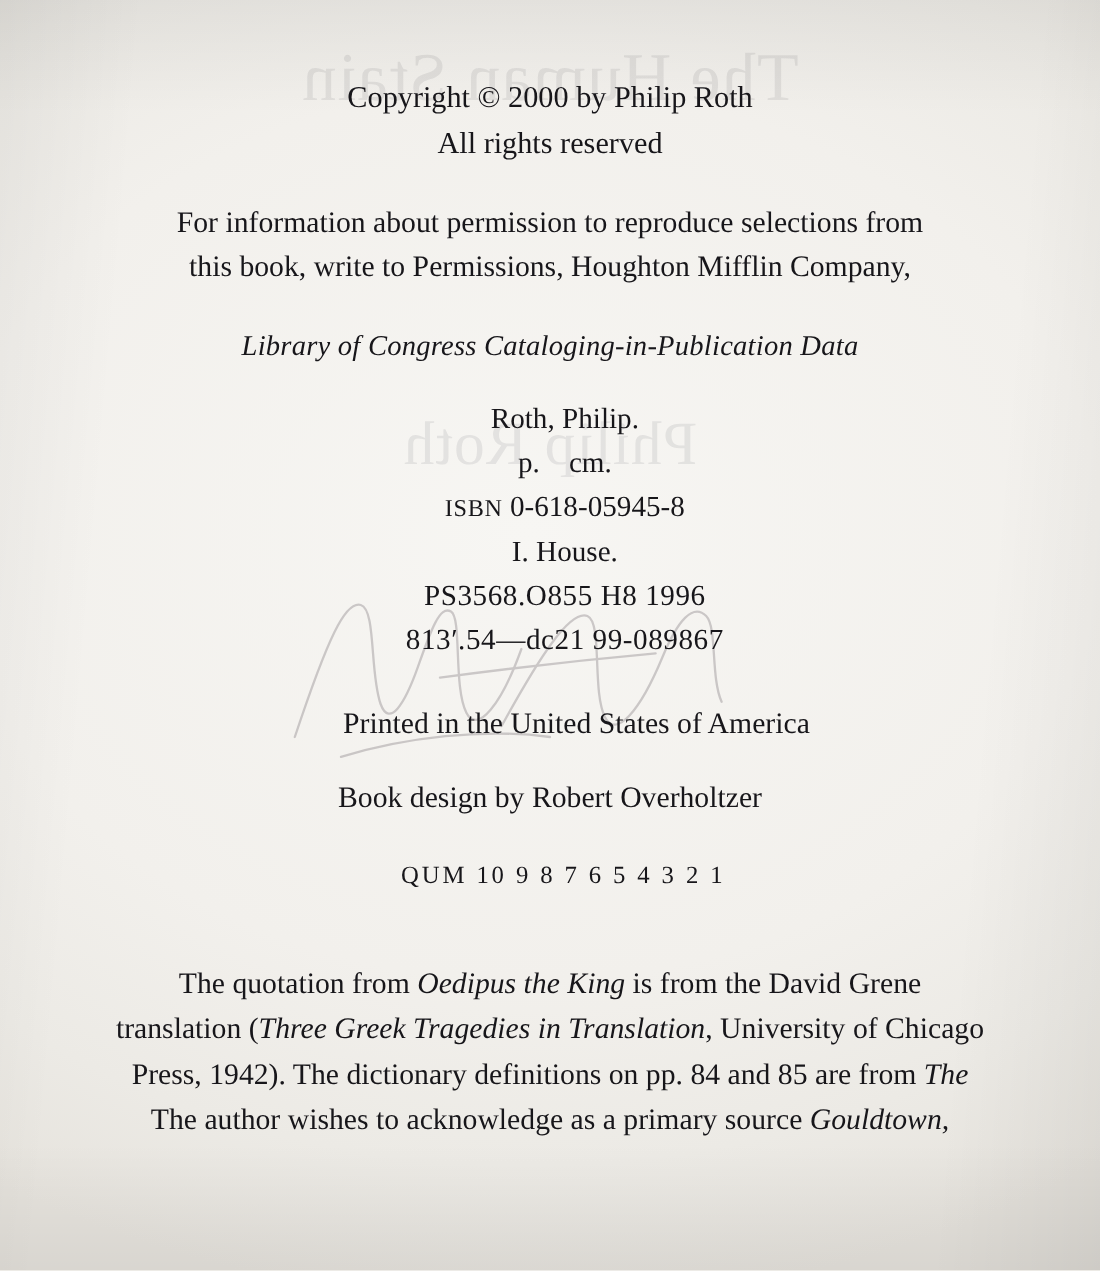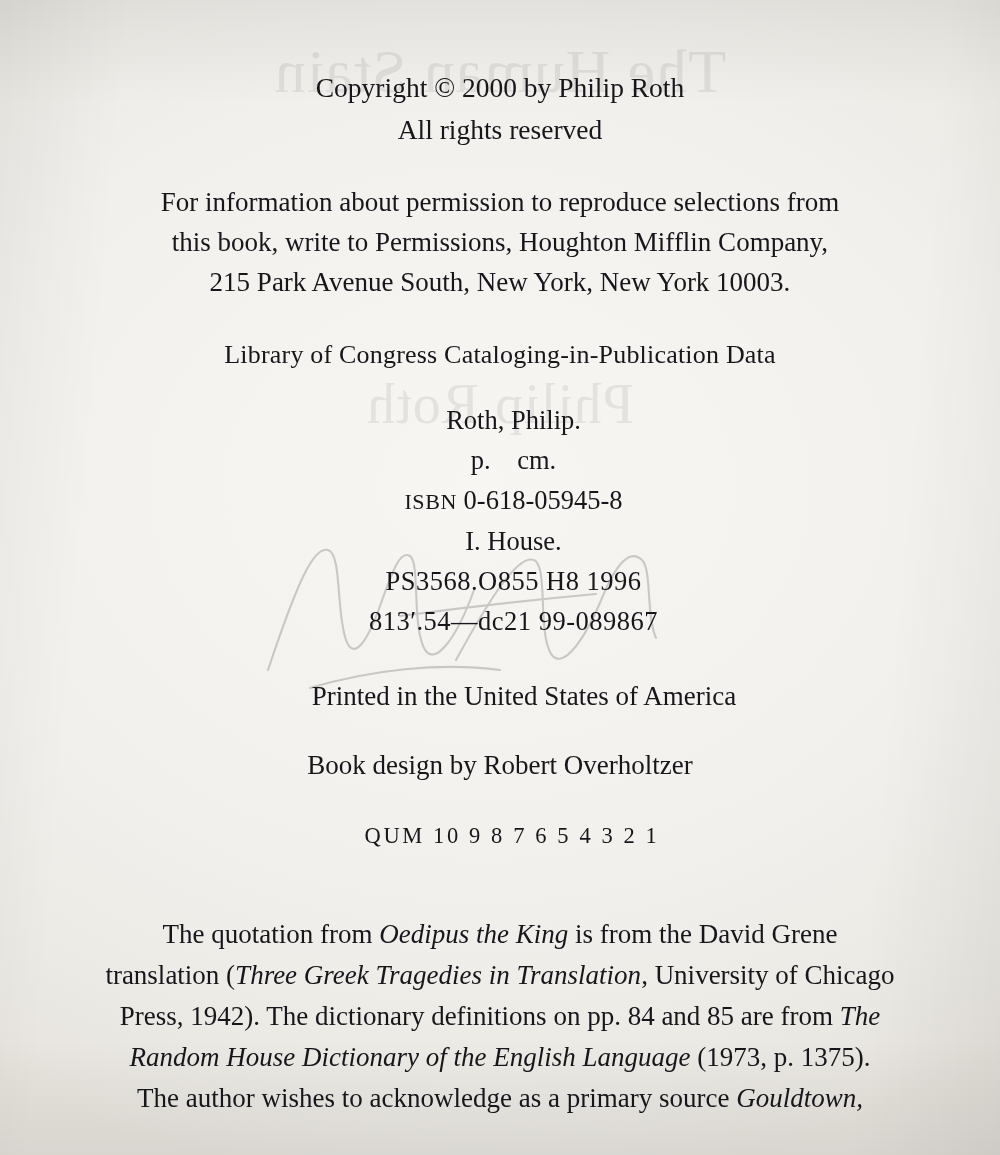--- a/index.html
+++ b/index.html
@@ -93,20 +93,21 @@
 
   .permissions-block {
     margin-top: 34px;
     font-size: 27px;
     line-height: 1.48;
   }
 
   .loc-heading {
     margin-top: 34px;
     font-size: 26px;
+    font-style: italic;
     letter-spacing: 0.2px;
   }
 
   .cip-block {
     margin-top: 26px;
     font-size: 26.5px;
     line-height: 1.52;
     padding-left: 27px;
   }
   .cip-block .small-caps {
@@ -160,21 +161,20 @@
   <div class="content">
 
     <div class="block copyright-block">
       <span class="l">Copyright © 2000 by Philip Roth</span>
       <span class="l">All rights reserved</span>
     </div>
 
     <div class="block permissions-block">
       <span class="l">For information about permission to reproduce selections from</span>
       <span class="l">this book, write to Permissions, Houghton Mifflin Company,</span>
-      <span class="l">215 Park Avenue South, New York, New York 10003.</span>
     </div>
 
     <div class="block loc-heading">Library of Congress Cataloging-in-Publication Data</div>
 
     <div class="block cip-block">
       <span class="l">Roth, Philip.</span>
       <span class="l">p. cm.</span>
       <span class="l">
         <span class="small-caps">ISBN</span>
         <span>0-618-05945-8</span>
@@ -187,19 +187,18 @@
     <div class="block printed-line">Printed in the United States of America</div>
 
     <div class="block design-line">Book design by Robert Overholtzer</div>
 
     <div class="block printrun-line">QUM  10  9  8  7  6  5  4  3  2  1</div>
 
     <div class="block note-block">
       <span class="l"><span>The quotation from </span><i>Oedipus the King</i><span> is from the David Grene</span></span>
       <span class="l"><span>translation (</span><i>Three Greek Tragedies in Translation</i><span>, University of Chicago</span></span>
       <span class="l"><span>Press, 1942). The dictionary definitions on pp. 84 and 85 are from </span><i>The</i></span>
-      <span class="l"><i>Random House Dictionary of the English Language</i><span> (1973, p. 1375).</span></span>
       <span class="l"><span>The author wishes to acknowledge as a primary source </span><i>Gouldtown,</i></span>
 
     </div>
 
   </div>
 </div>
 
 </body></html>

